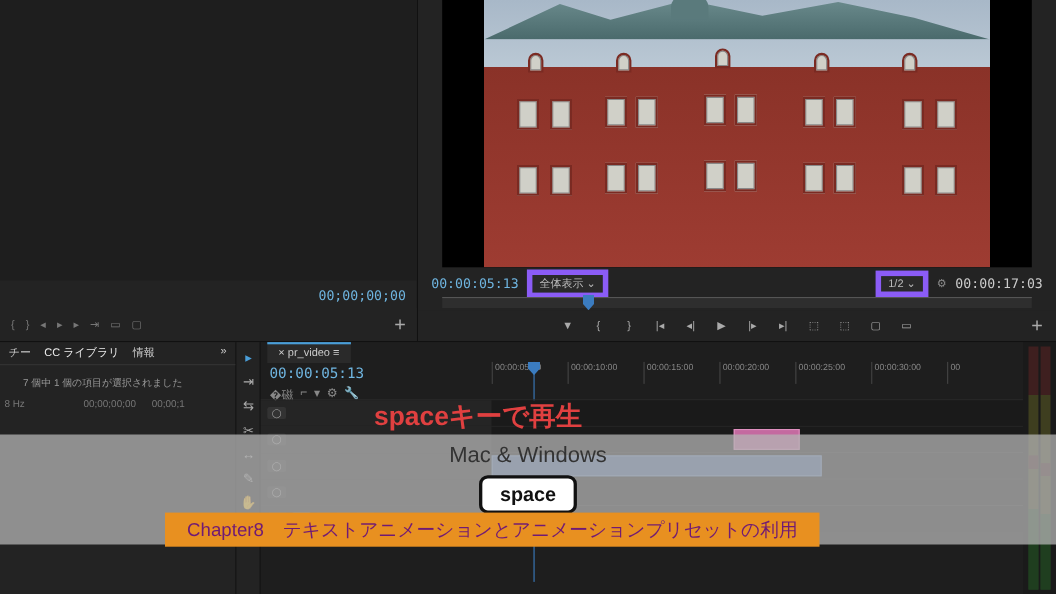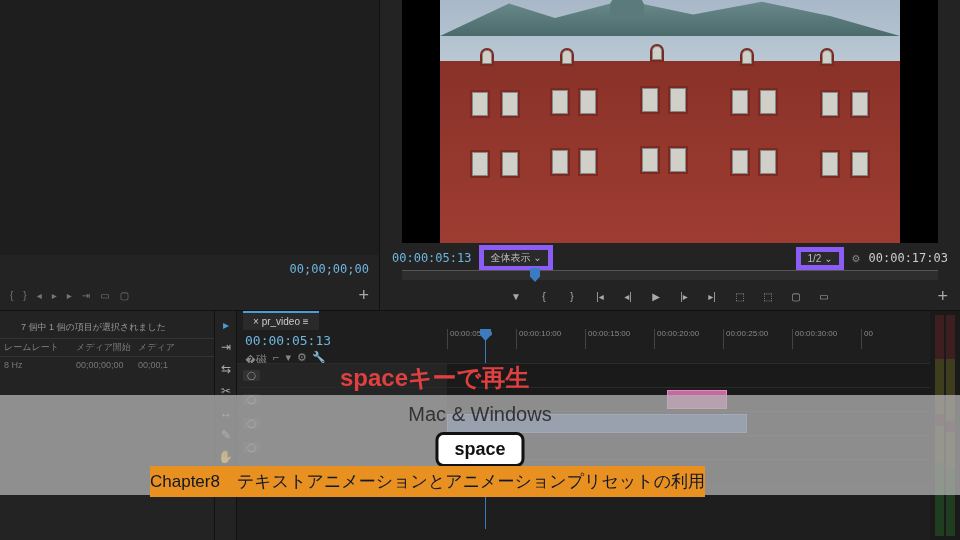--- a/index.html
+++ b/index.html
@@ -69,21 +69,21 @@
 
 .meters { width:30px; background:#1a1a1a; display:flex; gap:2px; padding:4px; justify-content:center; }
 .meter { width:9px; background:linear-gradient(to top,#3c3 0%,#3c3 50%,#cc3 50%,#cc3 80%,#c33 80%,#c33 100%); opacity:.2; position:relative; }
 .meter .fill { position:absolute; bottom:0; left:0; right:0; background:linear-gradient(to top,#3c3 0%,#3c3 60%,#cc3 60%,#cc3 90%,#c33 90%); }
 
 
 .overlay-red { position:absolute; top:362px; left:340px; color:#e04040; font-size:24px; font-weight:bold; z-index:50; }
 .overlay-band { position:absolute; top:395px; left:0; right:0; height:100px; background:rgba(180,180,180,.75); z-index:40; }
 .overlay-mw { position:absolute; top:403px; width:100%; text-align:center; color:#333; font-size:20px; z-index:50; }
 .overlay-key { position:absolute; top:432px; left:50%; transform:translateX(-50%); z-index:50; background:#fff; border:3px solid #111; border-radius:8px; padding:4px 16px; font-size:18px; color:#111; font-weight:bold; }
-.overlay-chapter { position:absolute; top:466px; left:150px; background:#e89020; color:#0f172a; font-size:17px; padding:4px 0; z-index:60; }
+.overlay-chapter { position:absolute; top:466px; left:150px; background:#e89020; color:#701a75; font-size:17px; padding:4px 20px; z-index:60; }
 </style>
 </head>
 <body>
 
 <div class="root">
   <div class="top">
 
     <div class="source-panel">
       <div class="source-viewer"></div>
       <div class="source-bar">
@@ -159,26 +159,27 @@
         <span class="ico">▢</span>
         <span class="ico">▭</span>
         <span class="plus">+</span>
       </div>
     </div>
   </div>
 
   <div class="mid">
 
     <div class="project-panel">
+      <div class="proj-tabs">
+        <span>チー</span>
+        <span class="active">CC ライブラリ</span>
+        <span>情報</span>
+        <span class="chev">»</span>
+      </div>
       <div class="proj-info">7 個中 1 個の項目が選択されました</div>
-      <div class="proj-headers">
-        <span class="proj-cell1">レームレート</span>
-        <span class="proj-cell2">メディア開始</span>
-        <span class="proj-cell3">メディア</span>
-      </div>
       <div class="proj-row">
         <span class="proj-cell1">8 Hz</span>
         <span class="proj-cell2">00;00;00;00</span>
         <span class="proj-cell3">00;00;1</span>
       </div>
     </div>
 
     <div class="tools">
       <div class="tool active">▸</div>
       <div class="tool">⇥</div>

